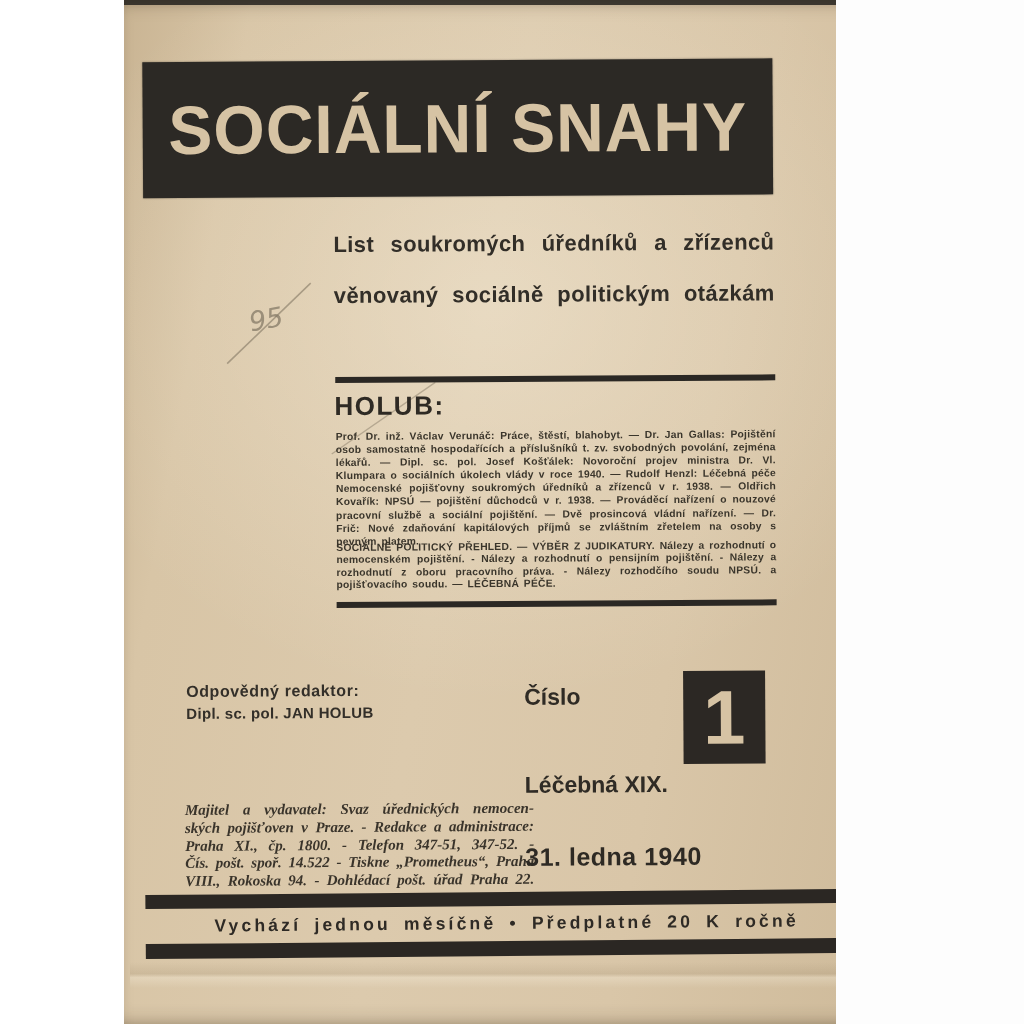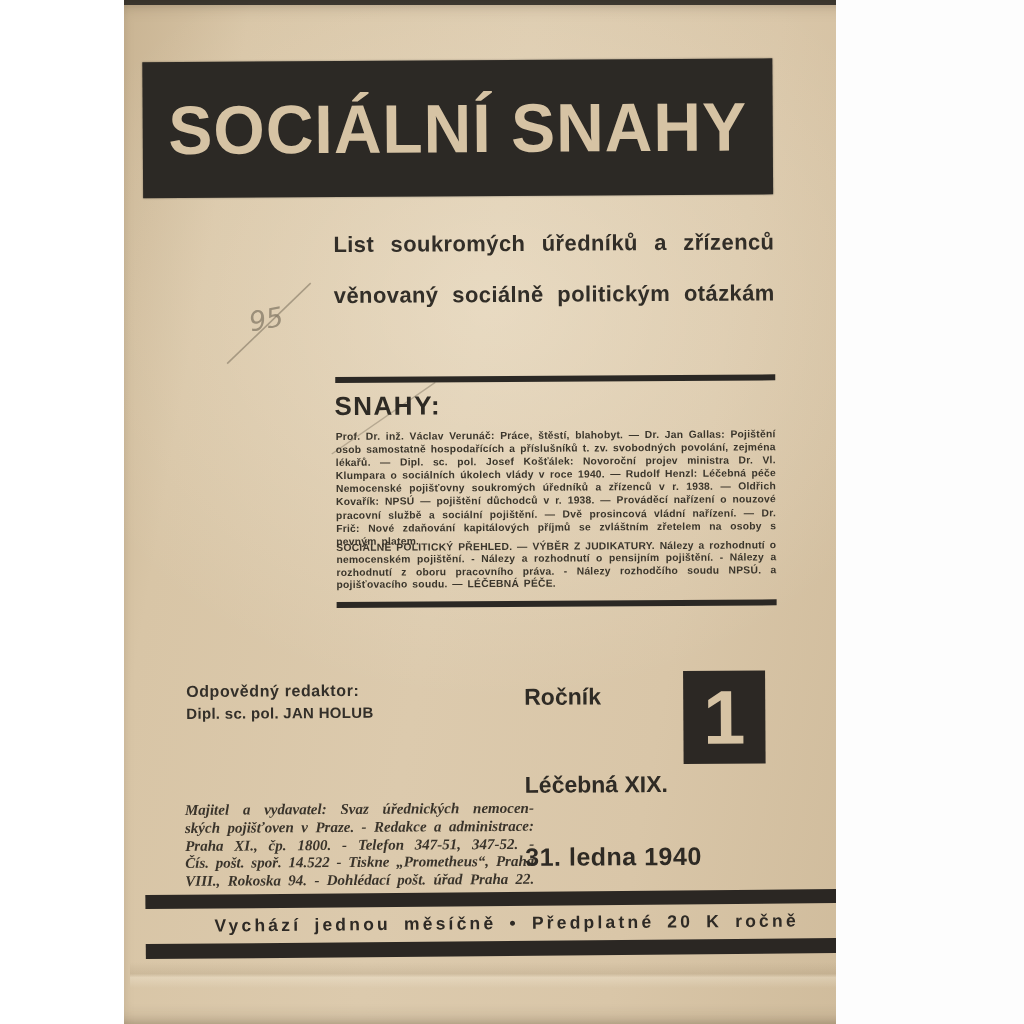--- a/index.html
+++ b/index.html
@@ -101,31 +101,31 @@
       <div class="l2">věnovaný sociálně politickým otázkám</div>
     </div>
 
     <svg class="pencil" width="1024" height="1024">
       <line x1="228" y1="362" x2="312" y2="282" stroke="#8a7e6a" stroke-width="1.6" opacity="0.65"></line>
       <line x1="332" y1="453" x2="436" y2="382" stroke="#8a7e6a" stroke-width="1.4" opacity="0.5"></line>
       <text x="252" y="330" transform="rotate(-10 252 330)">95</text>
     </svg>
 
     <div class="rule rule-top"></div>
-    <div class="obsah">SNAHY:</div>
+    <div class="obsah">HOLUB:</div>
     <div class="toc p1">Prof. Dr. inž. Václav Verunáč: Práce, štěstí, blahobyt. — Dr. Jan Gallas: Pojištění osob samostatně hospodařících a příslušníků t. zv. svobodných povolání, zejména lékařů. — Dipl. sc. pol. Josef Košťálek: Novoroční projev ministra Dr. Vl. Klumpara o sociálních úkolech vlády v roce 1940. — Rudolf Henzl: Léčebná péče Nemocenské pojišťovny soukromých úředníků a zřízenců v r. 1938. — Oldřich Kovařík: NPSÚ — pojištění důchodců v r. 1938. — Prováděcí nařízení o nouzové pracovní službě a sociální pojištění. — Dvě prosincová vládní nařízení. — Dr. Frič: Nové zdaňování kapitálových příjmů se zvláštním zřetelem na osoby s pevným platem.</div>
     <div class="toc p2">SOCIÁLNĚ POLITICKÝ PŘEHLED. — VÝBĚR Z JUDIKATURY. Nálezy a rozhodnutí o nemocenském pojištění. - Nálezy a rozhodnutí o pensijním pojištění. - Nálezy a rozhodnutí z oboru pracovního práva. - Nálezy rozhodčího soudu NPSÚ. a pojišťovacího soudu. — LÉČEBNÁ PÉČE.</div>
     <div class="rule rule-bottom"></div>
 
     <div class="editor">
       <div class="lbl">Odpovědný redaktor:</div>
       <div class="name">Dipl. sc. pol. JAN HOLUB</div>
     </div>
 
-    <div class="cislo">Ročník</div>
+    <div class="cislo">Číslo</div>
 
     <div class="issue-box">
       <span>1</span>
     </div>
 
     <div class="rocnik">Léčebná XIX.</div>
 
     <div class="publisher">
       <div>Majitel a vydavatel: Svaz úřednických nemocen-</div>
       <div>ských pojišťoven v Praze. - Redakce a administrace:</div>

